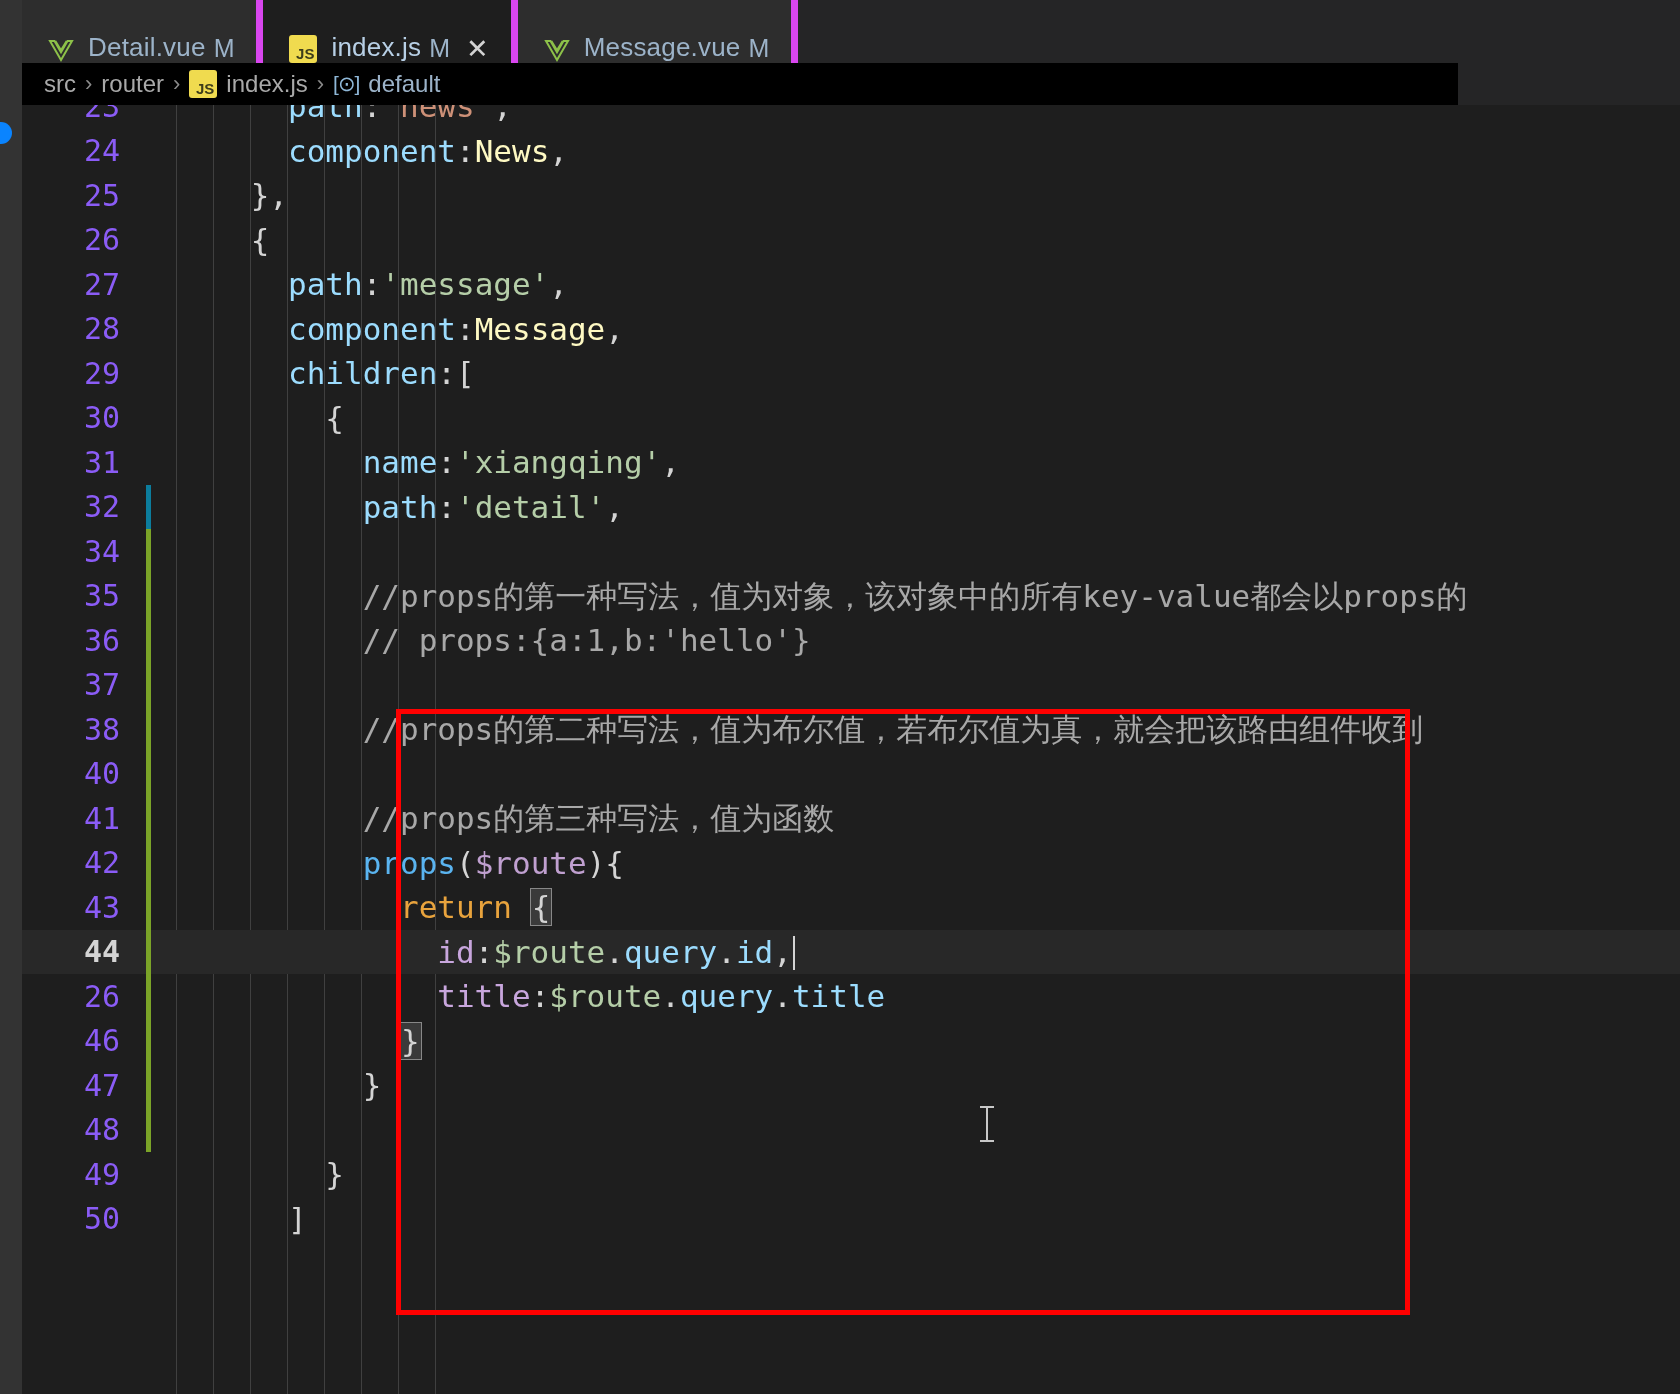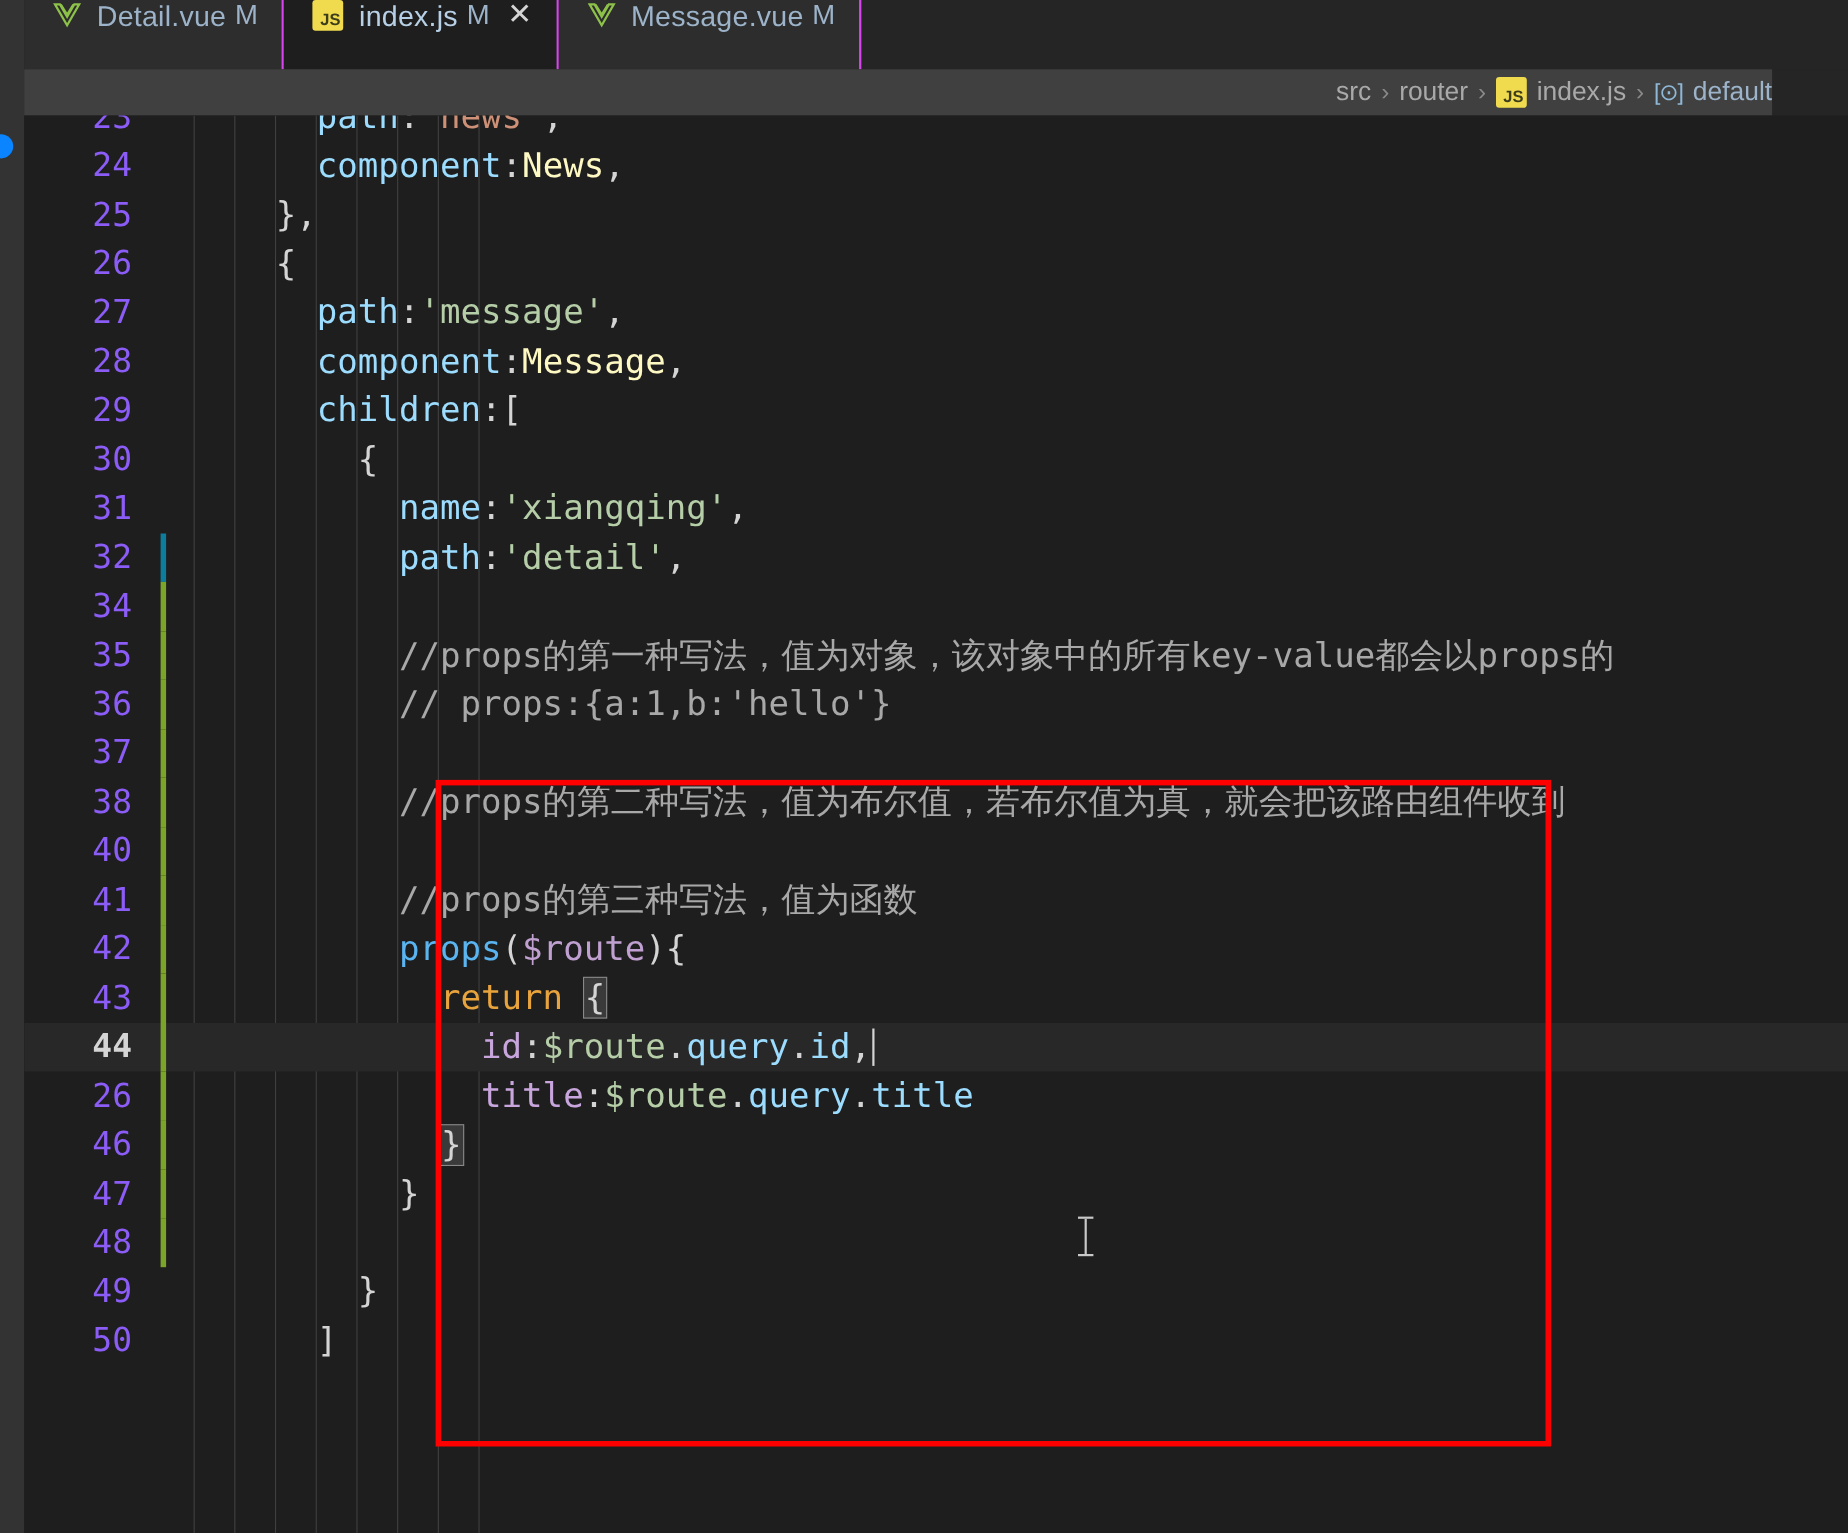--- a/index.html
+++ b/index.html
@@ -36,25 +36,25 @@
   .tabbar {
     position: absolute;
     left: 22px; top: 0;
     width: 1658px; height: 63px;
     background: #252526;
     display: flex;
     align-items: stretch;
   }
   .tab {
     display: flex;
-    align-items: flex-start;
+    align-items: flex-end;
     gap: 14px;
     padding: 0 22px 0 26px;
     background: #2d2d2d;
-    border-right: 2px solid #d946ef;
+    border-right: 7px solid #d946ef;
     cursor: pointer;
     position: relative;
     white-space: nowrap;
   }
   .tab.active {
     background: #1e1e1e;
   }
   .tab-label {
     font-family: "Liberation Sans", sans-serif;
     font-size: 26px;
@@ -96,27 +96,26 @@
     font-weight: bold;
     color: #3d3d1a;
     line-height: 1;
     padding: 0 3px 2px 0;
   }
 
   
   .breadcrumb {
     position: absolute;
     left: 22px; top: 63px;
-    width: 1589px; height: 42px;
-    background: #404040;
+    width: 1436px; height: 42px;
+    background: #000000;
     display: flex;
     align-items: center;
     padding-left: 22px;
     gap: 9px;
-    justify-content: flex-end;
   }
   .bc-text {
     font-family: "Liberation Sans", sans-serif;
     font-size: 24px;
     color: #a9a9a9;
   }
   .bc-sep {
     font-family: "Liberation Sans", sans-serif;
     font-size: 22px;
     color: #8a8a8a;

